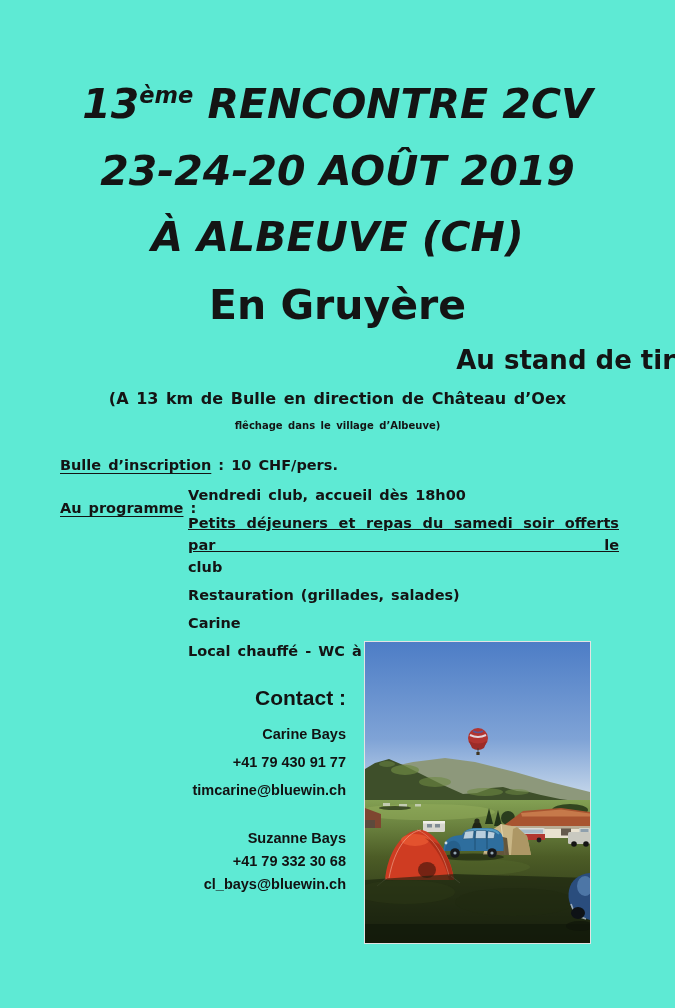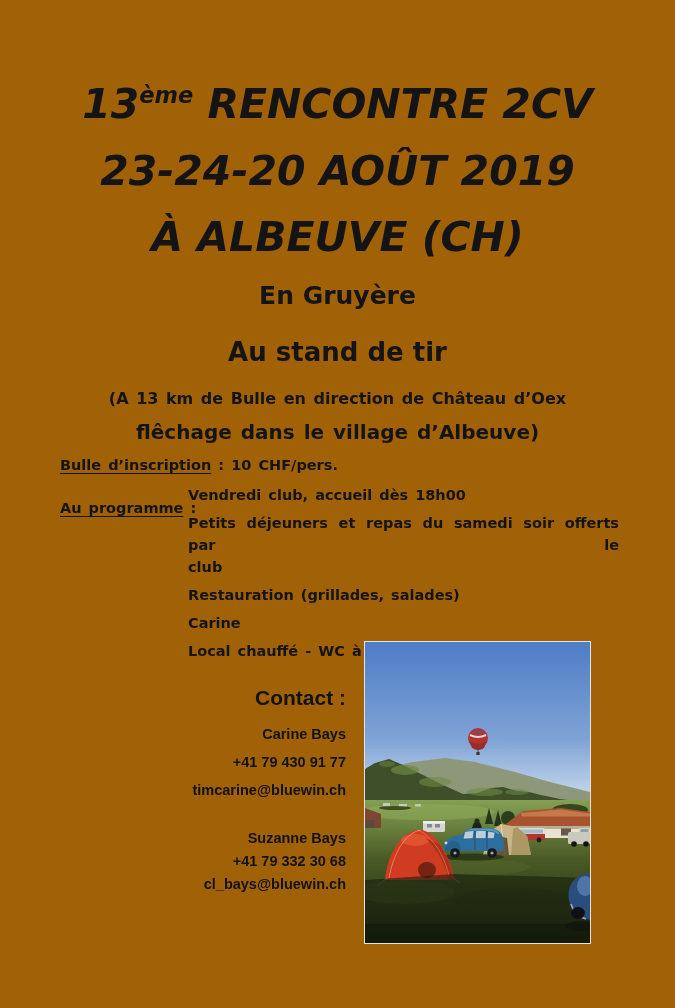--- a/index.html
+++ b/index.html
@@ -1,36 +1,36 @@
 <!DOCTYPE html>
 <html><head>
 <meta charset="utf-8">
 <style>
   html,body { margin:0; padding:0; background:#ffffff; }
   .page {
-    position:relative; width:675px; height:1008px; background:#a16207;
+    position:relative; width:675px; height:1008px; background:#5eead4;
     overflow:hidden; font-family:"DejaVu Sans", sans-serif; color:#141414;
   }
   .tl { position:absolute; left:0; width:675px; text-align:center; font-weight:bold; white-space:nowrap; }
   .t1 { top:80px;  font-size:41px; font-style:italic; }
   .t2 { top:147px; font-size:41px; font-style:italic; }
   .t3 { top:213px; font-size:41px; font-style:italic; }
-  .t4 { top:281px; font-size:25px; }
-  .t5 { top:337px; font-size:26px; }
+  .t4 { top:281px; font-size:41px; }
+  .t5 { top:345px; font-size:26px;text-align:right; }
   .t6 { top:389px; font-size:16px; word-spacing:2px; }
-  .t7 { top:420px; font-size:20px; word-spacing:2px; }
+  .t7 { top:420px; font-size:10px; word-spacing:2px; }
   .sup { font-size:55%; vertical-align:super; font-style:italic; }
   .t1-rest { margin-left:14px; }
 
   .body-text { font-size:14.5px; font-weight:bold; word-spacing:2px; }
   .price-row     { position:absolute; left:60px; top:457px; }
   .program-label { position:absolute; left:60px; top:500px; }
   .program-col   { position:absolute; left:188px; top:484px; width:431px; }
   .pi { line-height:22px; margin-bottom:6px; }
-  .just { text-align:justify; text-align-last:justify; }
+  .just { text-align:justify; text-align-last:justify;text-decoration:underline; }
   .u { text-decoration:underline; text-underline-offset:3px; }
 
   .contact { position:absolute; left:80px; top:686px; width:266px; text-align:right;
              font-family:"Liberation Sans", sans-serif; font-weight:bold; color:#121212; }
   .c-heading { font-size:21px; margin-bottom:16px; }
   .c-line { font-size:14.5px; }
   .g1 { margin-bottom:12px; }
   .g2 { margin-bottom:7px; }
   .c-entry2 { margin-top:32px; }
 

